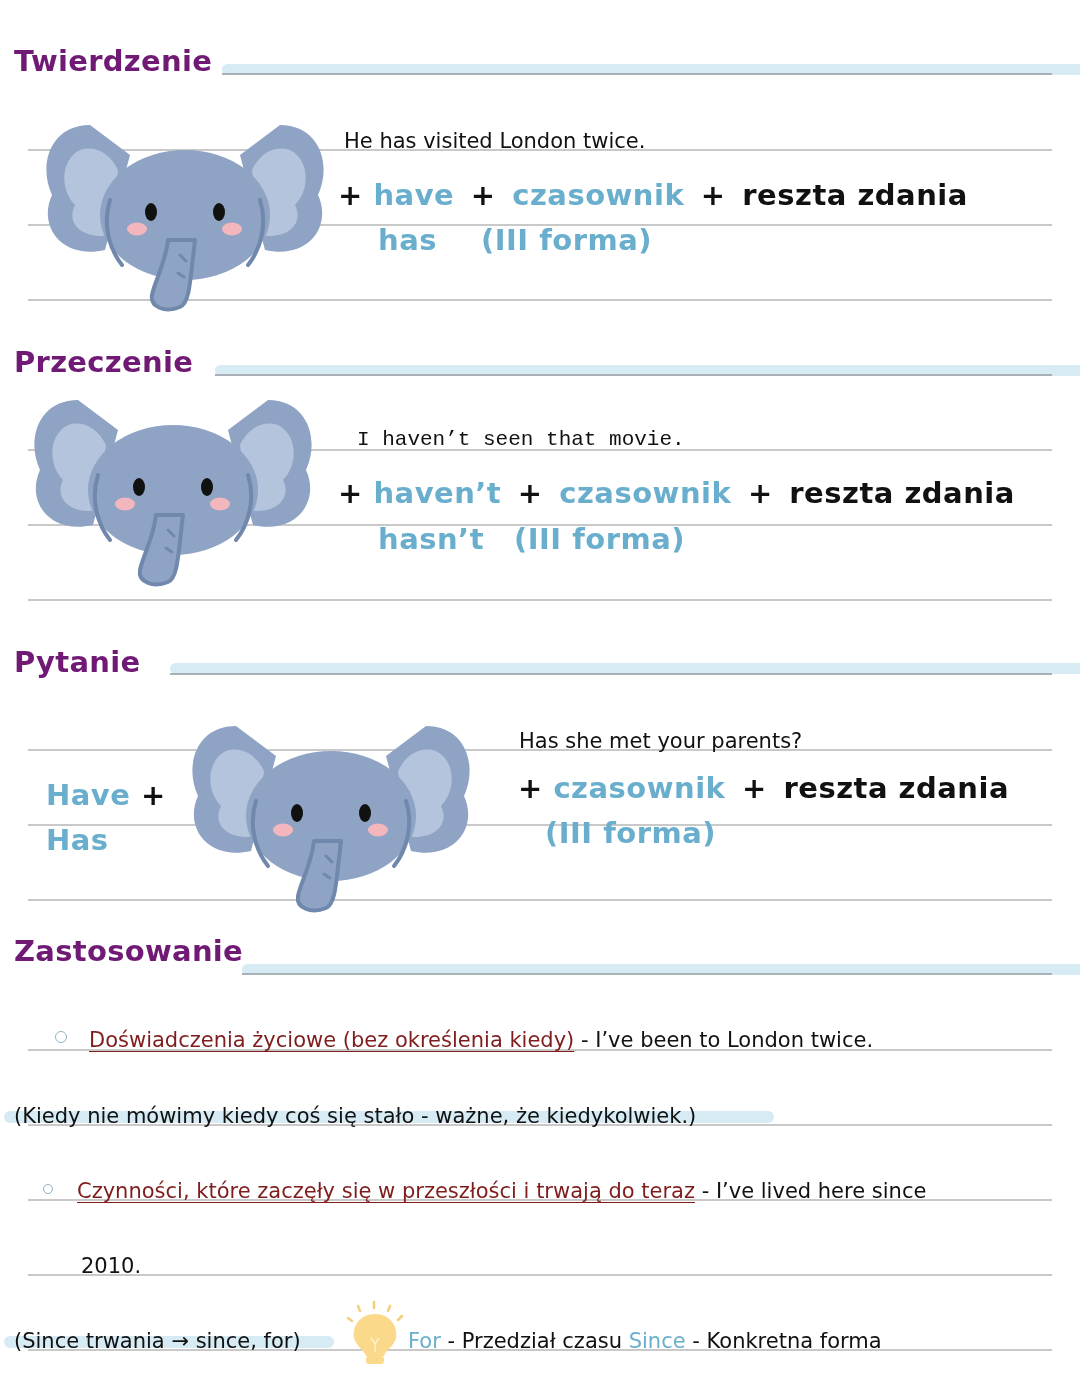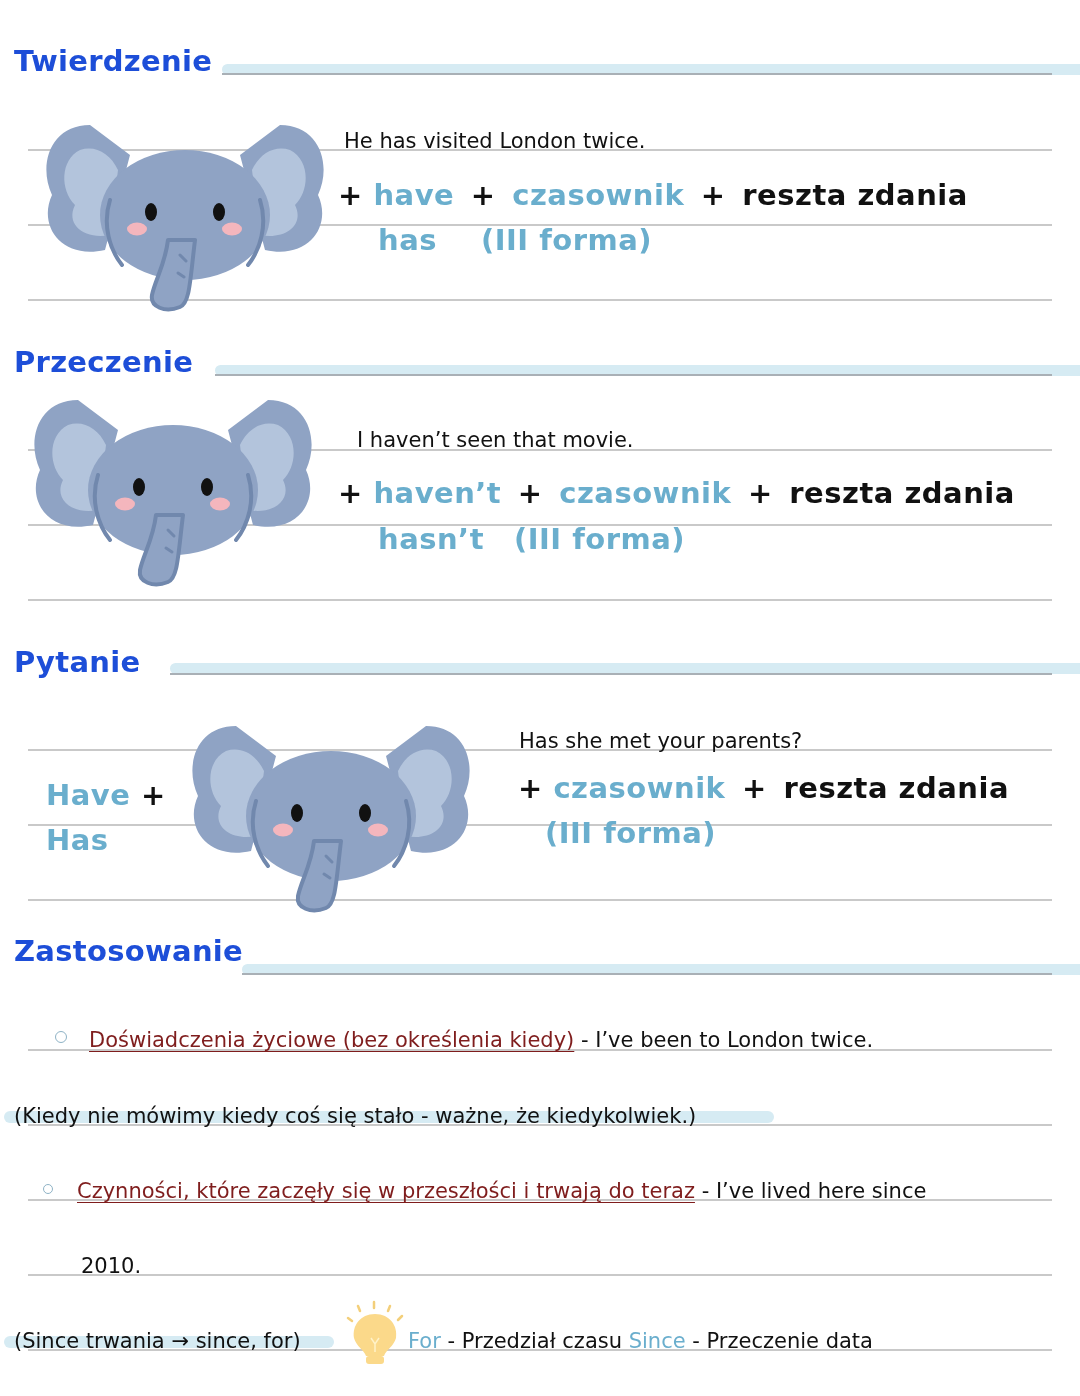--- a/index.html
+++ b/index.html
@@ -2,21 +2,21 @@
 <html><head>
 <meta charset="utf-8">
 <style>
   html, body { margin: 0; padding: 0; background: #ffffff; }
   body { width: 1080px; height: 1396px; position: relative; overflow: hidden;
          font-family: "DejaVu Sans", sans-serif; color: #111; }
   .abs { position: absolute; }
   .rule { position: absolute; left: 28px; width: 1024px; height: 2px; background: #c9c9c9; }
   .band { position: absolute; height: 11px; background: #d6ebf3; right: 0; border-radius: 6px 0 0 6px; }
   .band-line { position: absolute; height: 2px; background: #a9b0b6; }
-  .heading { position: absolute; left: 14px; font-size: 29px; font-weight: bold; color: #1d4ed8;
+  .heading { position: absolute; left: 14px; font-size: 29px; font-weight: bold; color: #701a75;
              letter-spacing: 0.3px; white-space: nowrap; }
   .ex { position: absolute; font-size: 21px; color: #111; white-space: nowrap; }
   .formula { position: absolute; font-size: 29px; font-weight: bold; white-space: nowrap; letter-spacing: 0.5px; }
   .blue { color: #6aaecd; }
   .black { color: #111; }
   .plus { color: #111; margin: 0 6px; }
   .sub { position: absolute; font-size: 29px; font-weight: bold; color: #6aaecd; white-space: nowrap; letter-spacing: 0.5px; }
   .item { position: absolute; font-size: 21px; white-space: nowrap; }
   .item .u { color: #7f1d1d; text-decoration: underline; text-decoration-thickness: 1px; text-underline-offset: 4px; }
   .bullet { display: inline-block; width: 10px; height: 10px; border: 1.5px solid #8fb3c6; border-radius: 50%; margin-right: 22px; vertical-align: 4px; }
@@ -79,21 +79,21 @@
   <path d="M70 85 C62 110 70 135 82 150" stroke="#7188ad" stroke-width="4" fill="none" stroke-linecap="round"></path>
   <path d="M220 85 C228 110 220 135 208 150" stroke="#7188ad" stroke-width="4" fill="none" stroke-linecap="round"></path>
   <path d="M128 125 C125 150 115 165 112 180 C110 192 125 198 140 192 C150 188 150 165 155 125 Z" fill="#8fa3c4" stroke="#7188ad" stroke-width="4" stroke-linejoin="round"></path>
   <path d="M140 140 l6 6 M138 158 l6 4" stroke="#7188ad" stroke-width="3" stroke-linecap="round"></path>
   <ellipse cx="111" cy="97" rx="6" ry="9" fill="#111"></ellipse>
   <ellipse cx="179" cy="97" rx="6" ry="9" fill="#111"></ellipse>
   <ellipse cx="97" cy="114" rx="10" ry="6.5" fill="#f4b6bd"></ellipse>
   <ellipse cx="192" cy="114" rx="10" ry="6.5" fill="#f4b6bd"></ellipse>
 </svg>
 
-<div class="ex" style="left:357px; top:428px;">I haven’t seen that movie.</div>
+<div class="ex" style="left:357px; top:428px;font-family:Liberation Mono, monospace;">I haven’t seen that movie.</div>
 <div class="formula" style="left:338px; top:476px;">
   <span class="black">+</span>
   <span class="blue">haven’t</span>
   <span class="plus">+</span>
   <span class="blue">czasownik</span>
   <span class="plus">+</span>
   <span class="black">reszta zdania</span>
 </div>
 <div class="sub" style="left:378px; top:522px;text-align:center;">hasn’t</div>
 <div class="sub" style="left:514px; top:522px;">(III forma)</div>
@@ -169,14 +169,14 @@
     <line x1="34" y1="2" x2="34" y2="8"></line>
     <line x1="50" y1="6" x2="48" y2="11"></line>
     <line x1="62" y1="16" x2="58" y2="20"></line>
   </g>
   <path d="M35 14 C20 14 12 26 14 38 C16 46 24 50 26 56 L44 56 C46 50 54 46 56 38 C58 26 50 14 35 14 Z" fill="#fbd98a"></path>
   <rect x="26" y="56" width="18" height="8" rx="3" fill="#fbd98a"></rect>
   <path d="M31 38 l4 6 l4 -6 M35 44 l0 8" stroke="#fff2c8" stroke-width="1.5" fill="none"></path>
 </svg>
 
 <div class="item" style="left:408px; top:1329px;">
-  <span style="color:#6aaecd;">For</span><span> - Przedział czasu </span><span style="color:#6aaecd;">Since</span><span> - Przeczenie data</span>
+  <span style="color:#6aaecd;">For</span><span> - Przedział czasu </span><span style="color:#6aaecd;">Since</span><span> - Konkretna forma</span>
 </div>
 
 </body></html>

